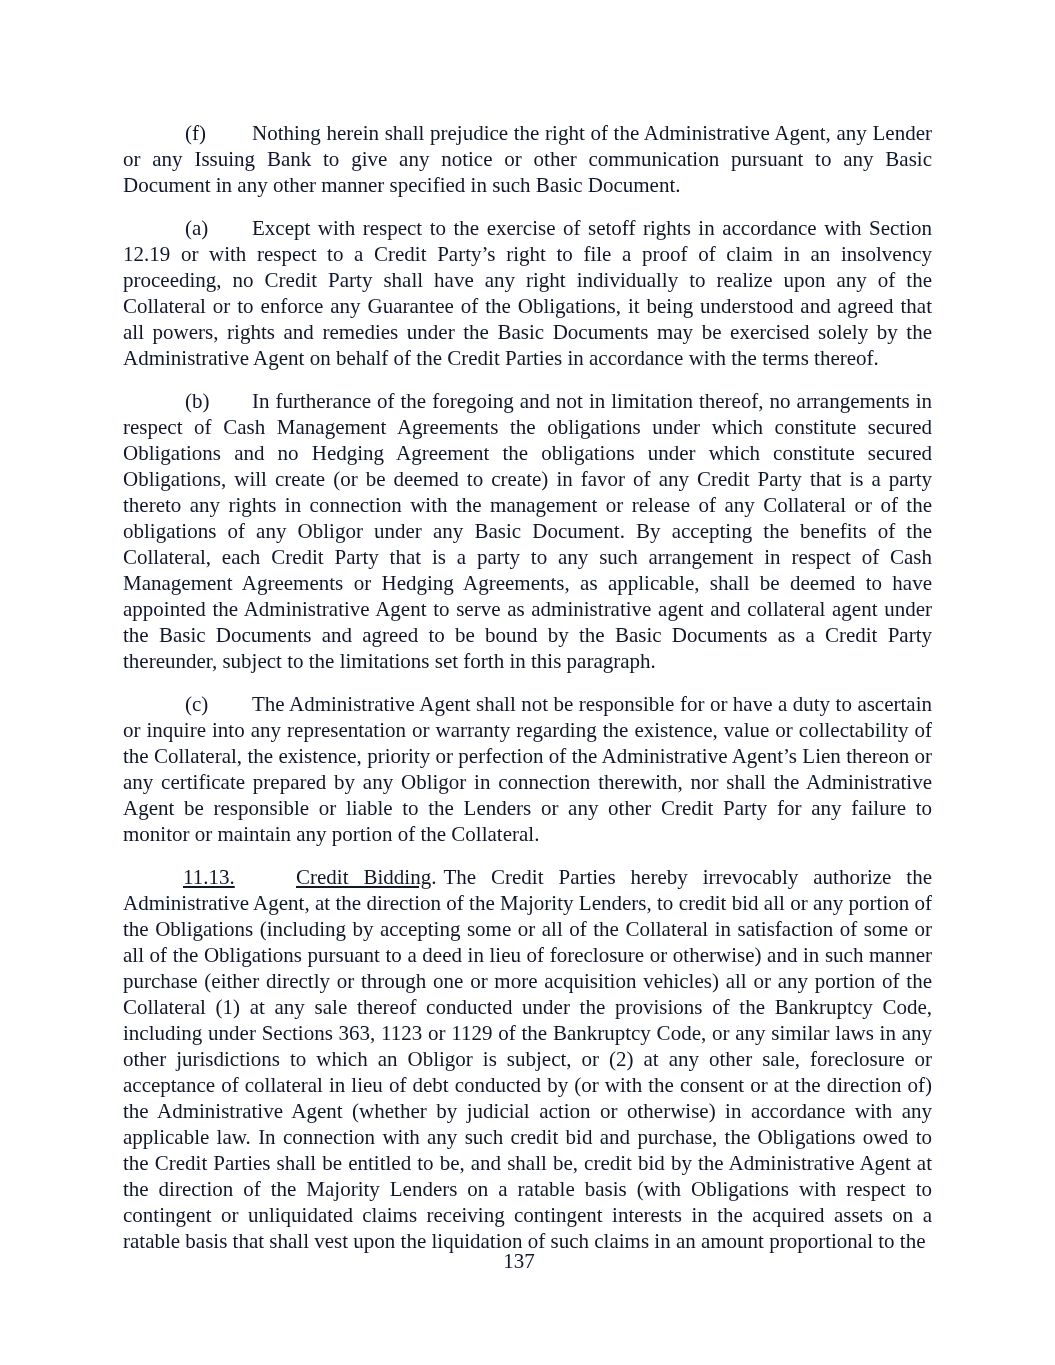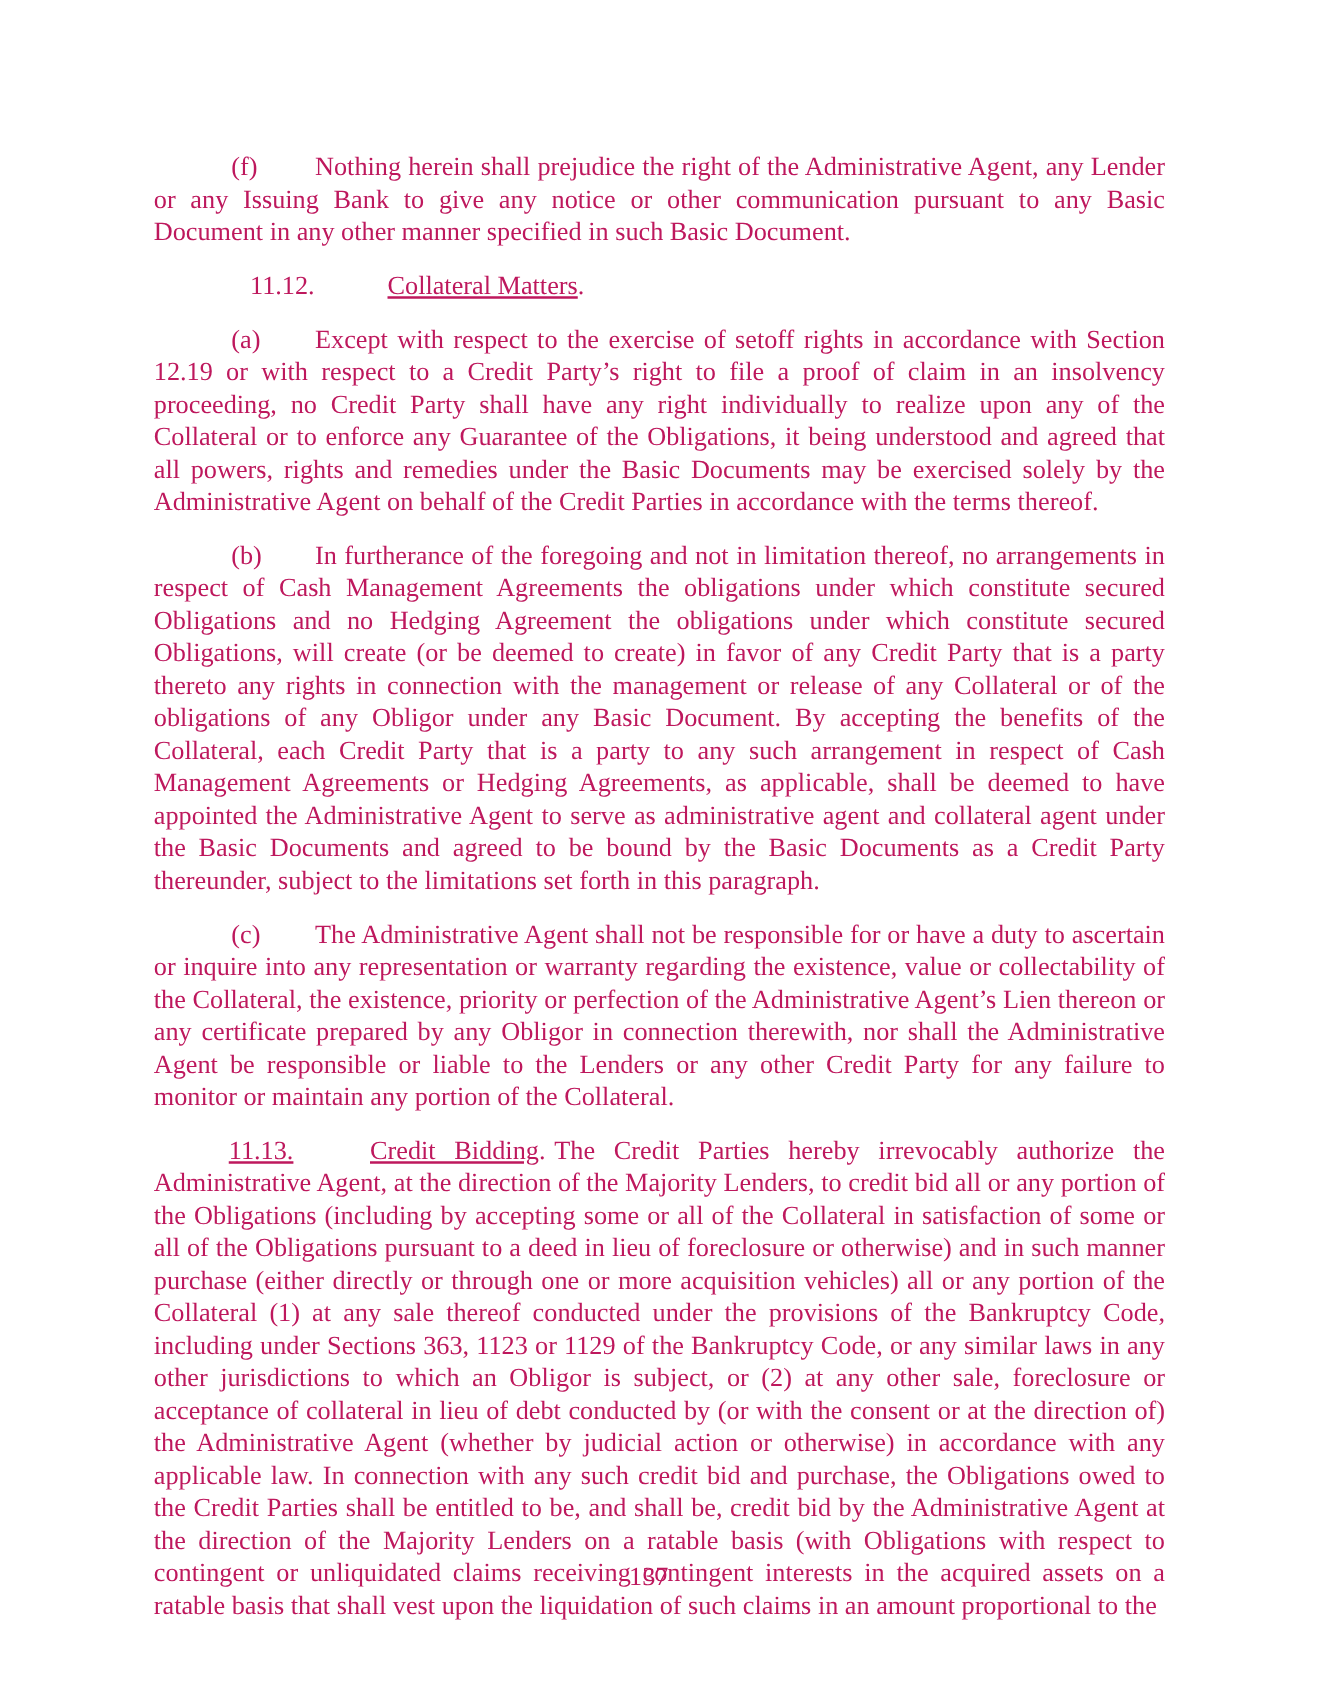--- a/index.html
+++ b/index.html
@@ -5,21 +5,21 @@
   html, body {
     margin: 0;
     padding: 0;
     background: #ffffff;
   }
   .page {
     position: relative;
     width: 1055px;
     height: 1365px;
     background: #ffffff;
-    color: #be185d;
+    color: #0f172a;
     font-family: "Liberation Serif", "DejaVu Serif", serif;
     font-size: 21px;
     line-height: 26px;
     box-sizing: border-box;
     padding: 120px 123px 0 123px;
     overflow: hidden;
   }
   p.block {
     margin: 17px 0 0 0;
     text-align: justify;
@@ -69,21 +69,20 @@
     text-indent: 0;
   }
 </style>
 </head>
 <body>
 
 <div class="page">
 
   <p class="block para first"><span class="plabel">(f)</span><span>Nothing herein shall prejudice the right of the Administrative Agent, any Lender or any Issuing Bank to give any notice or other communication pursuant to any Basic Document in any other manner specified in such Basic Document.</span></p>
 
-  <p class="block heading"><span class="secnum">11.12.</span><span class="utitle">Collateral Matters</span><span>.</span></p>
 
   <p class="block para"><span class="plabel">(a)</span><span>Except with respect to the exercise of setoff rights in accordance with Section 12.19 or with respect to a Credit Party’s right to file a proof of claim in an insolvency proceeding, no Credit Party shall have any right individually to realize upon any of the Collateral or to enforce any Guarantee of the Obligations, it being understood and agreed that all powers, rights and remedies under the Basic Documents may be exercised solely by the Administrative Agent on behalf of the Credit Parties in accordance with the terms thereof.</span></p>
 
   <p class="block para"><span class="plabel">(b)</span><span>In furtherance of the foregoing and not in limitation thereof, no arrangements in respect of Cash Management Agreements the obligations under which constitute secured Obligations and no Hedging Agreement the obligations under which constitute secured Obligations, will create (or be deemed to create) in favor of any Credit Party that is a party thereto any rights in connection with the management or release of any Collateral or of the obligations of any Obligor under any Basic Document.  By accepting the benefits of the Collateral, each Credit Party that is a party to any such arrangement in respect of Cash Management Agreements or Hedging Agreements, as applicable, shall be deemed to have appointed the Administrative Agent to serve as administrative agent and collateral agent under the Basic Documents and agreed to be bound by the Basic Documents as a Credit Party thereunder, subject to the limitations set forth in this paragraph.</span></p>
 
   <p class="block para"><span class="plabel">(c)</span><span>The Administrative Agent shall not be responsible for or have a duty to ascertain or inquire into any representation or warranty regarding the existence, value or collectability of the Collateral, the existence, priority or perfection of the Administrative Agent’s Lien thereon or any certificate prepared by any Obligor in connection therewith, nor shall the Administrative Agent be responsible or liable to the Lenders or any other Credit Party for any failure to monitor or maintain any portion of the Collateral.</span></p>
 
   <p class="block sec13"><span class="secnum13">11.13.</span><span class="utitle">Credit Bidding</span><span class="sentence-gap">.</span><span>The Credit Parties hereby irrevocably authorize the Administrative Agent, at the direction of the Majority Lenders, to credit bid all or any portion of the Obligations (including by accepting some or all of the Collateral in satisfaction of some or all of the Obligations pursuant to a deed in lieu of foreclosure or otherwise) and in such manner purchase (either directly or through one or more acquisition vehicles) all or any portion of the Collateral (1) at any sale thereof conducted under the provisions of the Bankruptcy Code, including under Sections 363, 1123 or 1129 of the Bankruptcy Code, or any similar laws in any other jurisdictions to which an Obligor is subject, or (2) at any other sale, foreclosure or acceptance of collateral in lieu of debt conducted by (or with the consent or at the direction of) the Administrative Agent (whether by judicial action or otherwise) in accordance with any applicable law.  In connection with any such credit bid and purchase, the Obligations owed to the Credit Parties shall be entitled to be, and shall be, credit bid by the Administrative Agent at the direction of the Majority Lenders on a ratable basis (with Obligations with respect to contingent or unliquidated claims receiving contingent interests in the acquired assets on a ratable basis that shall vest upon the liquidation of such claims in an amount proportional to the</span></p>
 
   <div class="footer">137</div>

